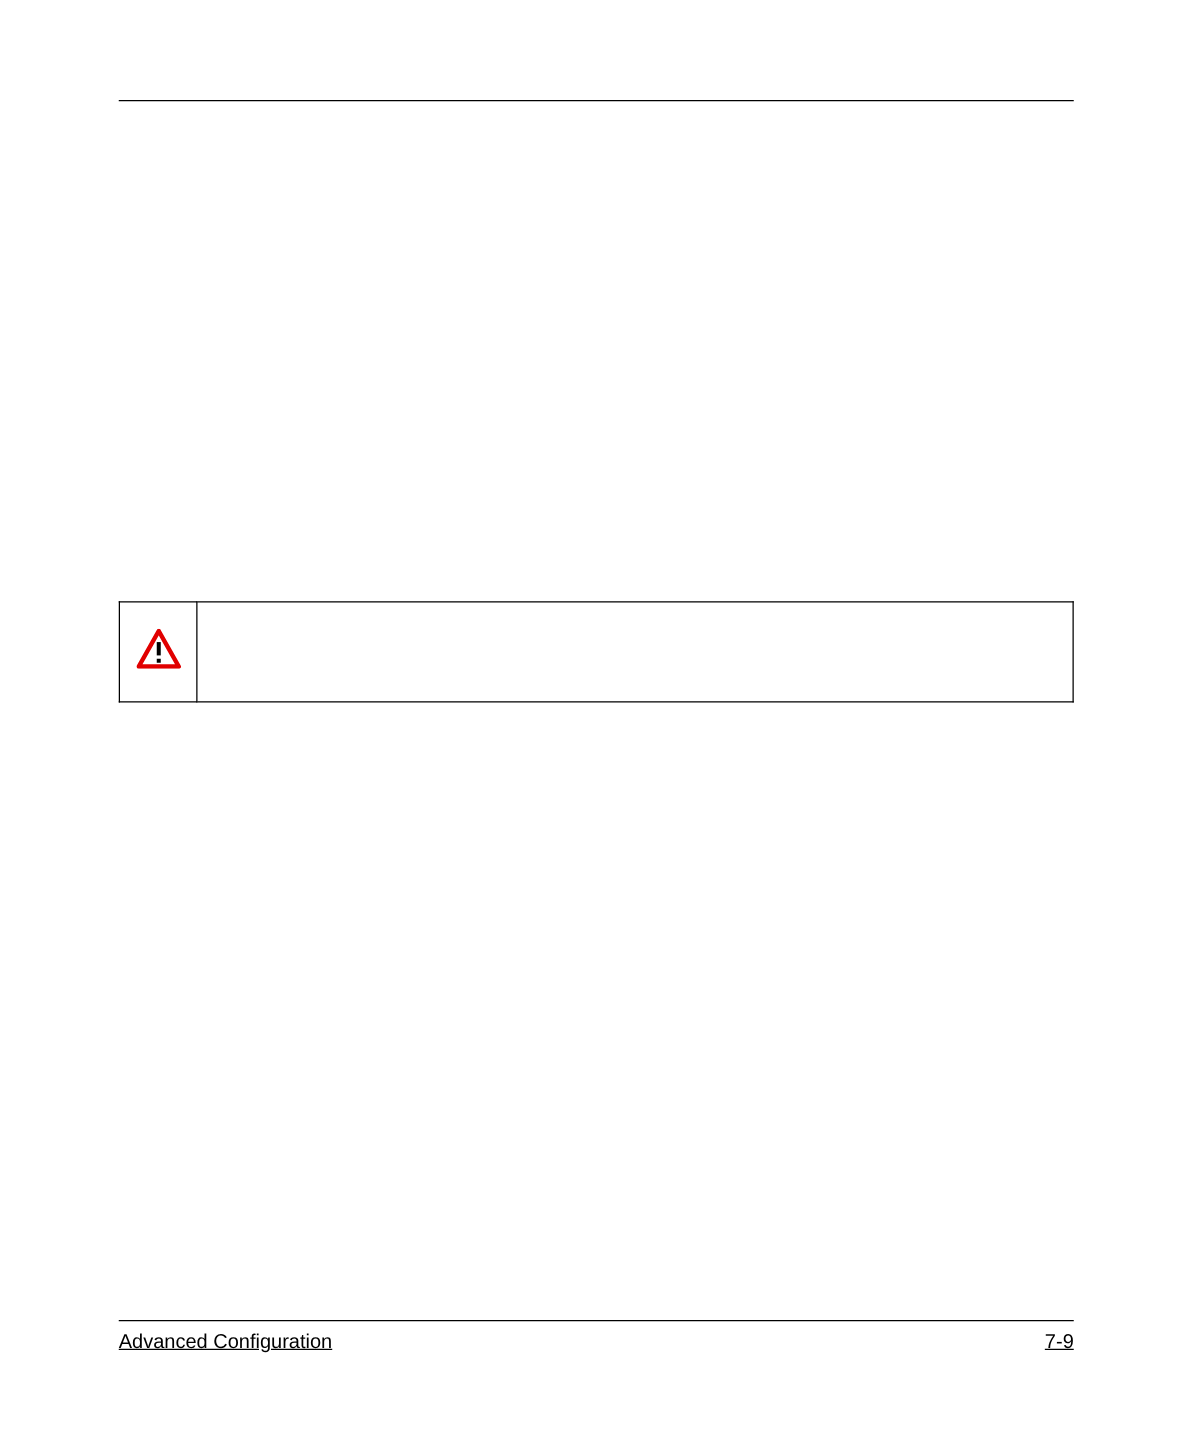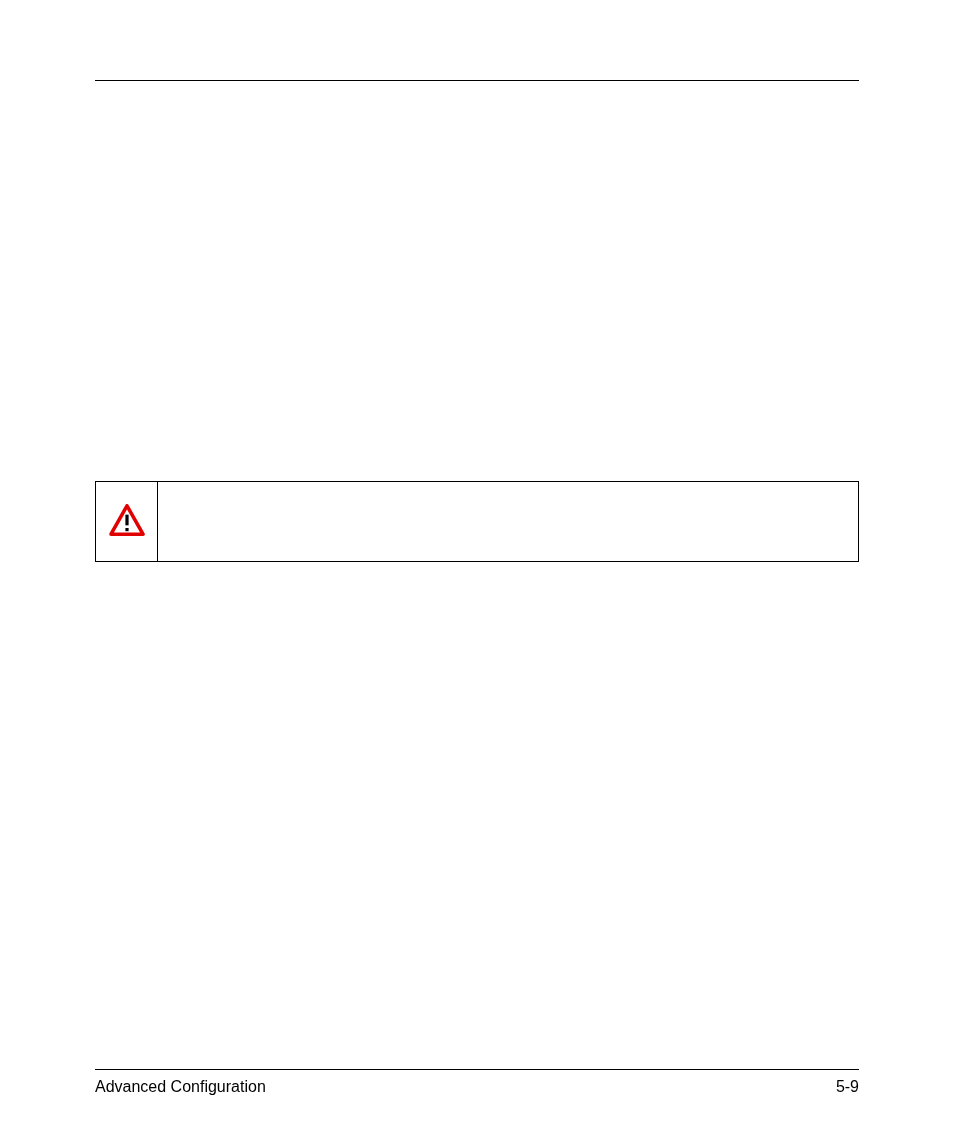--- a/index.html
+++ b/index.html
@@ -44,21 +44,22 @@
   }
   .warning-icon {
     width: 36px;
     height: 32px;
     display: inline-block;
   }
   .footer-area {
     position: absolute;
     left: 95px;
     right: 95px;
-    bottom: 49px;
+    bottom: 62px;
+    text-decoration: underline;
   }
   .bottom-rule {
     border-top: 1.2px solid #000;
     height: 0;
     margin-bottom: 8px;
   }
   .footer-row {
     display: flex;
     justify-content: space-between;
     font-size: 16px;
@@ -86,16 +87,16 @@
         <span></span>
       </td>
     </tr>
   </tbody>
     </table>
 
   <div class="footer-area">
     <div class="bottom-rule"></div>
     <div class="footer-row">
       <span>Advanced Configuration</span>
-      <span>5-9</span>
+      <span>7-9</span>
     </div>
   </div>
 </div>
 
 </body></html>

